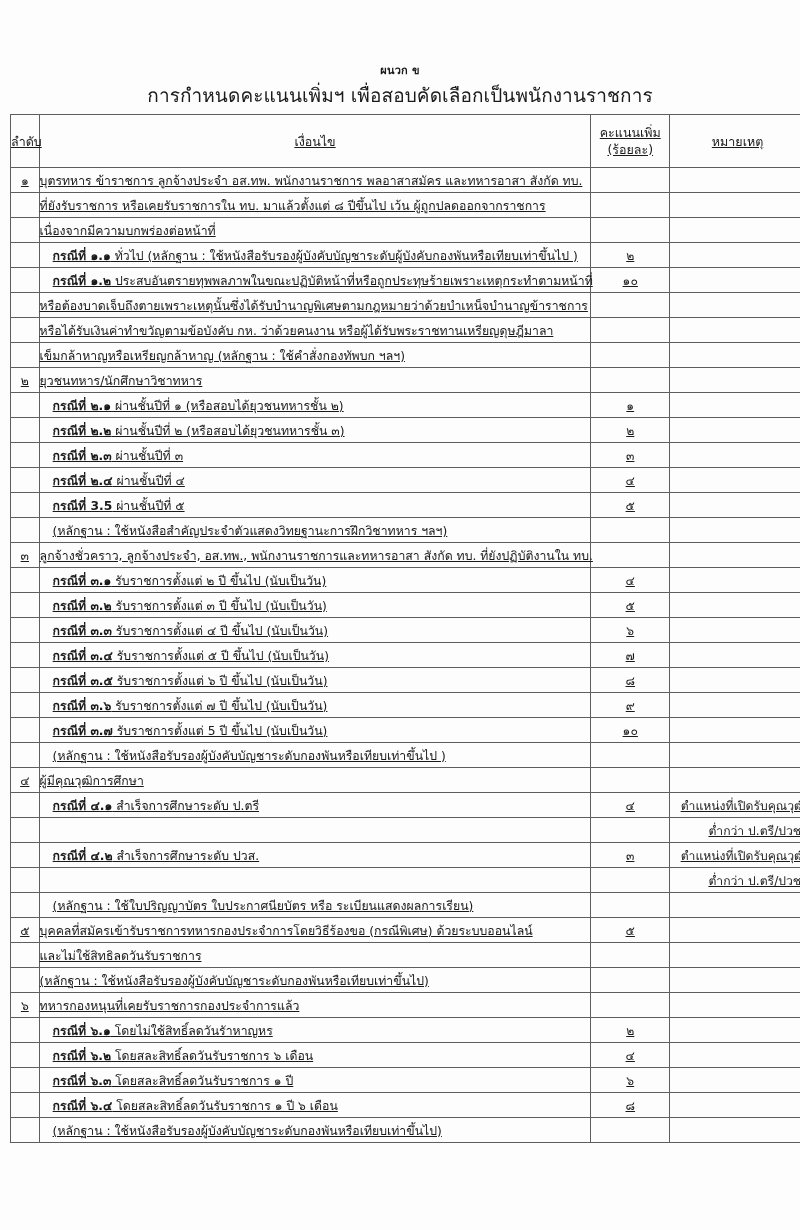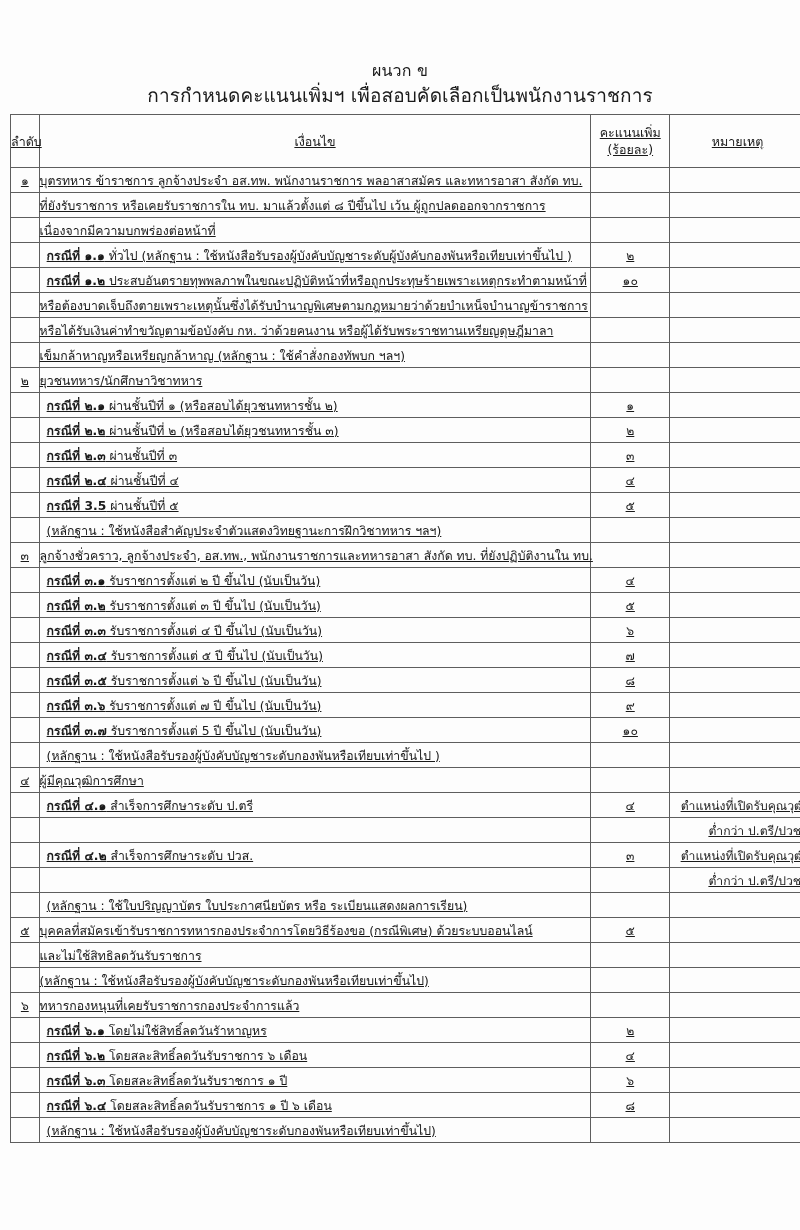--- a/index.html
+++ b/index.html
@@ -19,23 +19,24 @@
     width: 800px;
     height: 1230px;
     position: relative;
     background: #fdfdfd;
   }
   .doc-header {
     padding-top: 62px;
     text-align: center;
   }
   .annex-label {
-    font-size: 16px;
+    font-size: 11px;
     line-height: 18px;
     letter-spacing: .2px;
+    font-weight: bold;
   }
   .doc-title {
     font-size: 19px;
     line-height: 20px;
     margin-top: 5px;
     letter-spacing: .1px;
   }
   table.main {
     border-collapse: collapse;
     table-layout: fixed;
@@ -70,21 +71,21 @@
   td.no {
     text-align: center;
     font-size: 12.3px;
   }
   td.cond {
     text-align: left;
     padding-left: 6px;
     white-space: nowrap;
   }
   td.cond.indent {
-    padding-left: 7px;
+    padding-left: 13px;
   }
   td.score {
     text-align: center;
   }
   td.note {
     text-align: right;
     font-size: 12.2px;
     padding: 0 3px;
   }
   .b { font-weight: bold; }

